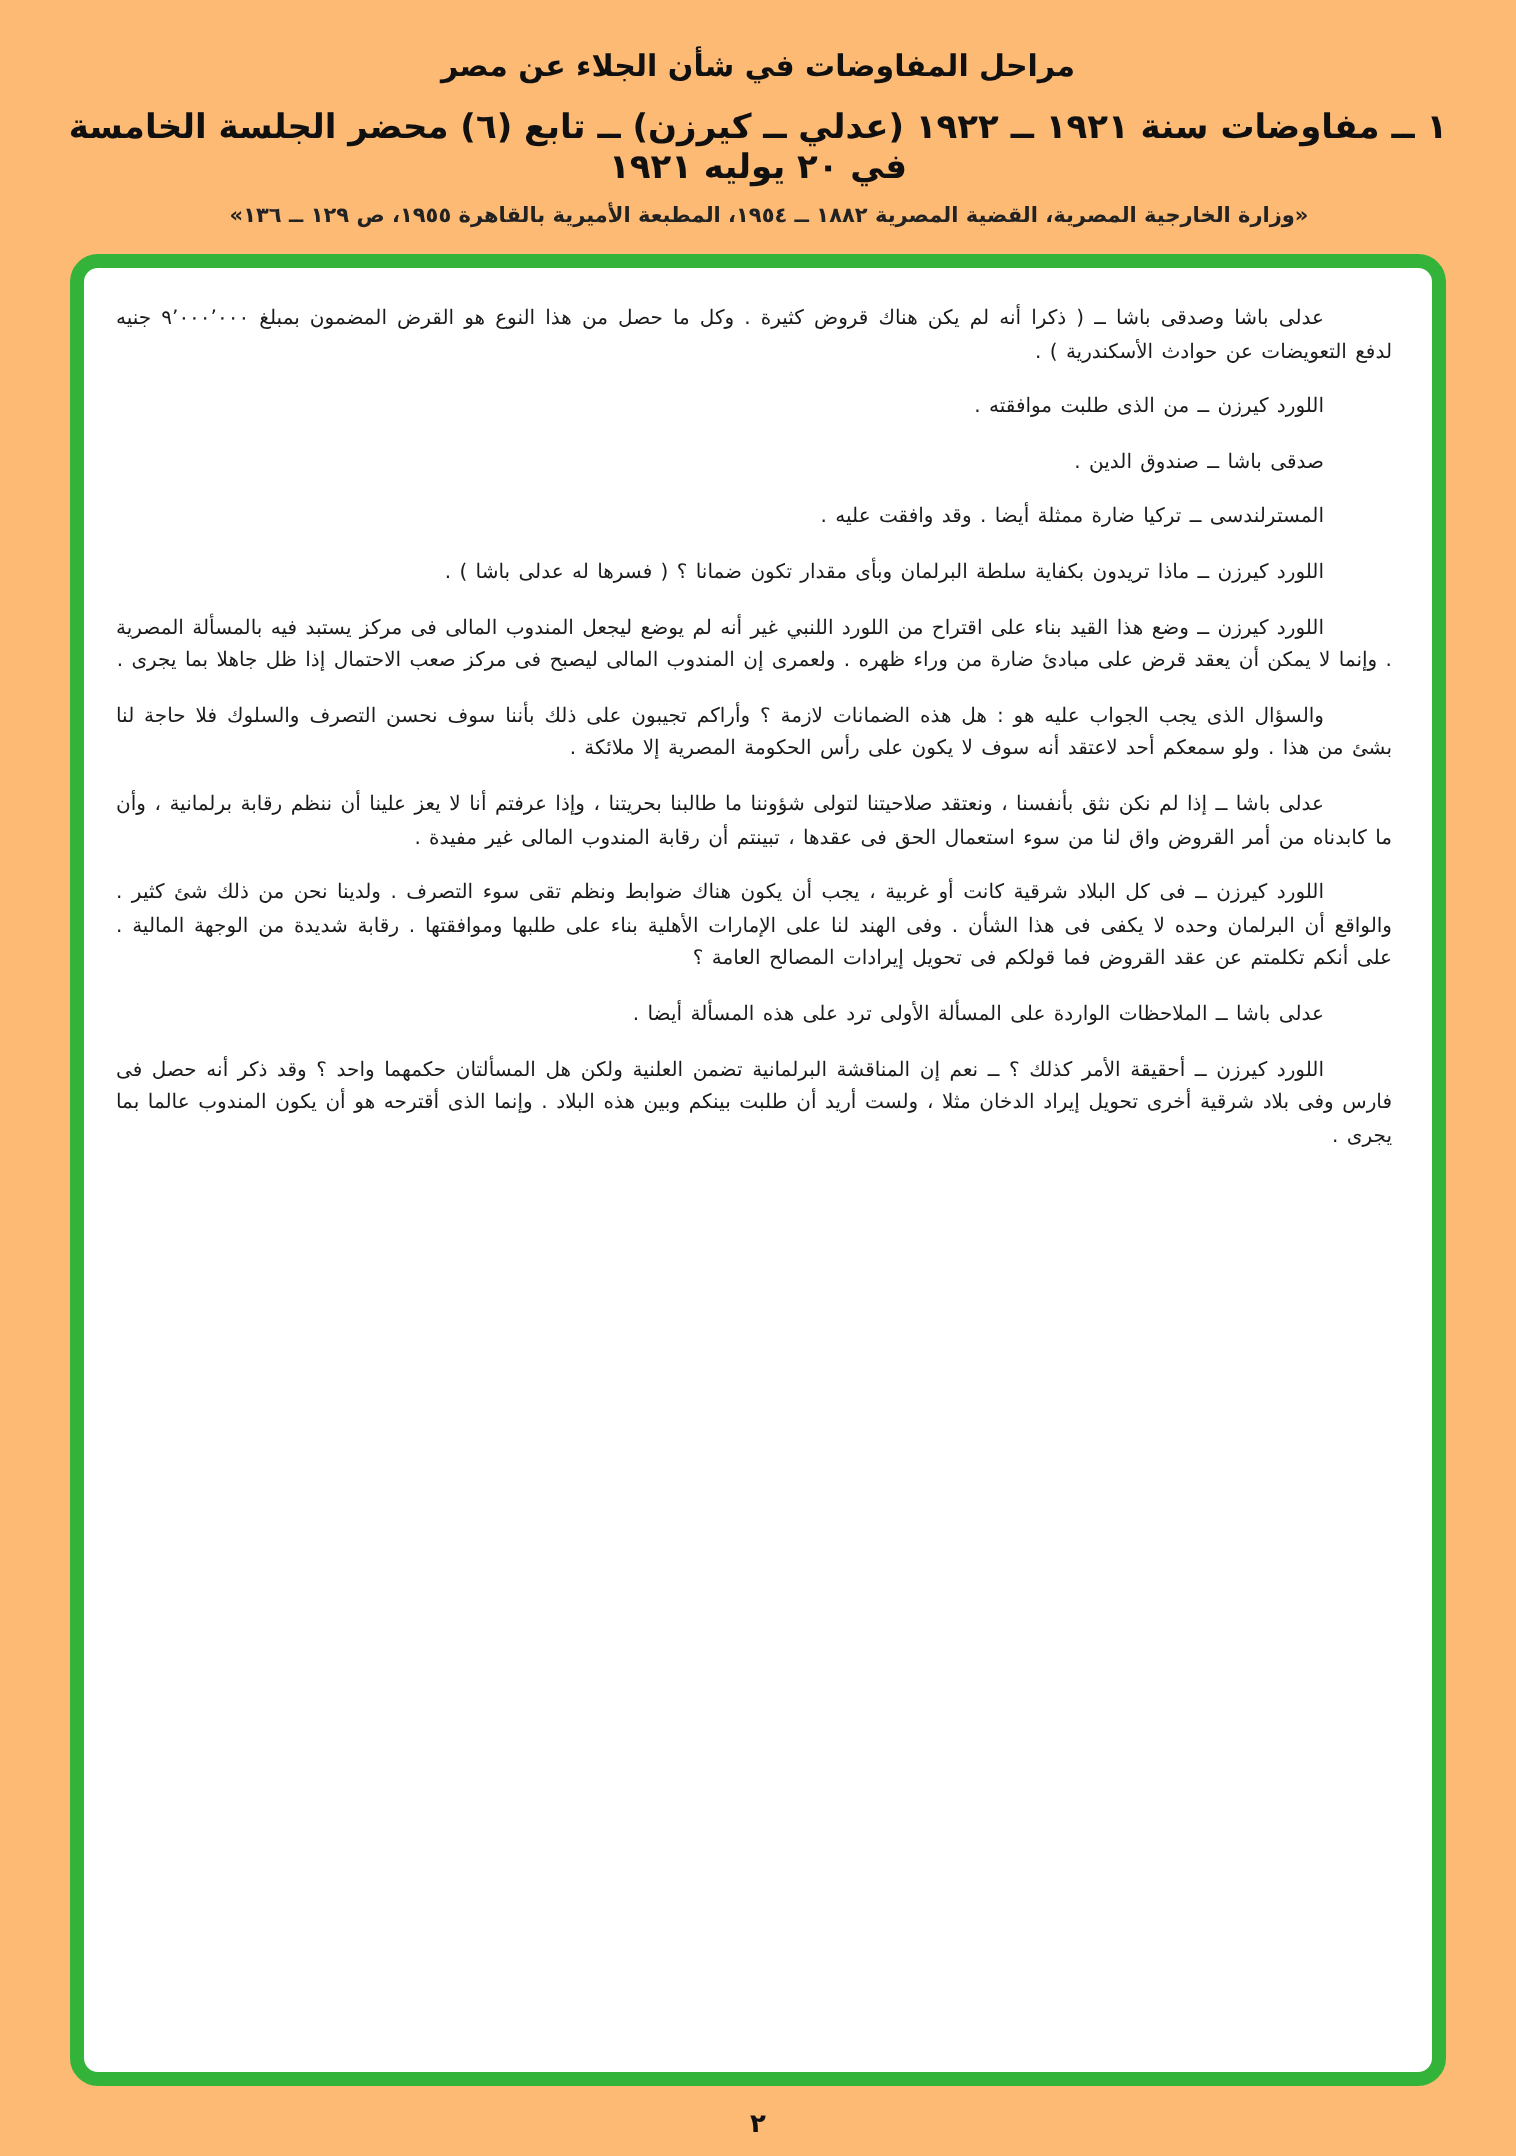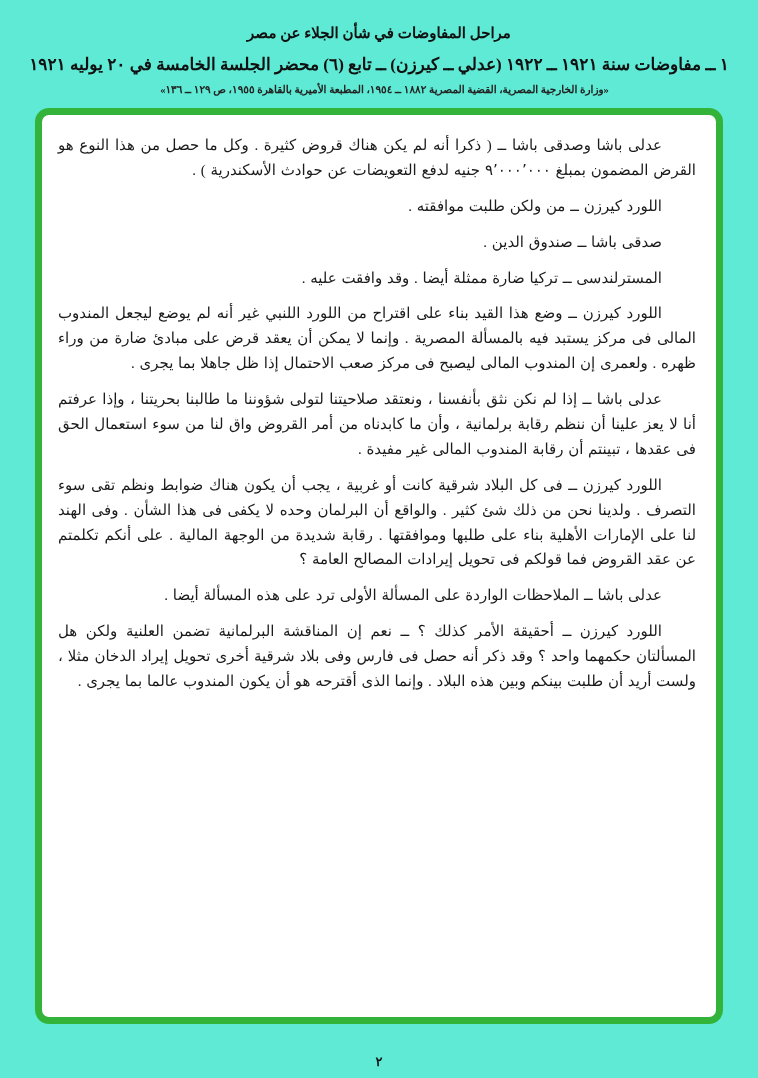--- a/index.html
+++ b/index.html
@@ -7,24 +7,23 @@
   body {
     width: 758px;
     height: 1078px;
     font-family: "DejaVu Sans", sans-serif;
     color: #151515;
   }
   .page {
     position: relative;
     width: 758px;
     height: 1078px;
-    background: #5eead4;
+    background: #fdba74;
     direction: rtl;
     overflow: hidden;
-    font-family: Liberation Serif, serif;
   }
   .doc-header {
     text-align: center;
     padding-top: 24px;
     color: #101010;
   }
   .doc-title {
     font-size: 15px;
     font-weight: bold;
   }
@@ -48,21 +47,21 @@
     border: 7px solid #34b33a;
     border-radius: 14px;
     padding: 18px 20px 10px 16px;
     overflow: hidden;
     background: #ffffff;
   }
   .para {
     direction: rtl;
     text-align: justify;
     text-align-last: right;
-    font-size: 15px;
+    font-size: 10px;
     line-height: 1.66;
     color: #1b1b1b;
     text-indent: 34px;
     margin-bottom: 11px;
     word-spacing: 1px;
   }
   .page-number {
     position: absolute;
     bottom: 8px;
     left: 0;
@@ -79,24 +78,26 @@
 <div class="page">
 
   <header class="doc-header">
     <div class="doc-title">مراحل المفاوضات في شأن الجلاء عن مصر</div>
     <div class="doc-subtitle">١ ــ مفاوضات سنة ١٩٢١ ــ ١٩٢٢ (عدلي ــ كيرزن) ــ تابع (٦) محضر الجلسة الخامسة في ٢٠ يوليه ١٩٢١</div>
     <div class="doc-source">«وزارة الخارجية المصرية، القضية المصرية ١٨٨٢ ــ ١٩٥٤، المطبعة الأميرية بالقاهرة ١٩٥٥، ص ١٢٩ ــ ١٣٦»</div>
   </header>
 
   <div class="green-frame">
     <p class="para">عدلى باشا وصدقى باشا ــ ( ذكرا أنه لم يكن هناك قروض كثيرة . وكل ما حصل من هذا النوع هو القرض المضمون بمبلغ ٩٬٠٠٠٬٠٠٠ جنيه لدفع التعويضات عن حوادث الأسكندرية ) .</p>
-    <p class="para">اللورد كيرزن ــ من ولكن طلبت موافقته .</p>
+    <p class="para">اللورد كيرزن ــ من الذى طلبت موافقته .</p>
     <p class="para">صدقى باشا ــ صندوق الدين .</p>
     <p class="para">المسترلندسى ــ تركيا ضارة ممثلة أيضا . وقد وافقت عليه .</p>
+    <p class="para">اللورد كيرزن ــ ماذا تريدون بكفاية سلطة البرلمان وبأى مقدار تكون ضمانا ؟ ( فسرها له عدلى باشا ) .</p>
     <p class="para">اللورد كيرزن ــ وضع هذا القيد بناء على اقتراح من اللورد اللنبي غير أنه لم يوضع ليجعل المندوب المالى فى مركز يستبد فيه بالمسألة المصرية . وإنما لا يمكن أن يعقد قرض على مبادئ ضارة من وراء ظهره . ولعمرى إن المندوب المالى ليصبح فى مركز صعب الاحتمال إذا ظل جاهلا بما يجرى .</p>
+    <p class="para">والسؤال الذى يجب الجواب عليه هو : هل هذه الضمانات لازمة ؟ وأراكم تجيبون على ذلك بأننا سوف نحسن التصرف والسلوك فلا حاجة لنا بشئ من هذا . ولو سمعكم أحد لاعتقد أنه سوف لا يكون على رأس الحكومة المصرية إلا ملائكة .</p>
     <p class="para">عدلى باشا ــ إذا لم نكن نثق بأنفسنا ، ونعتقد صلاحيتنا لتولى شؤوننا ما طالبنا بحريتنا ، وإذا عرفتم أنا لا يعز علينا أن ننظم رقابة برلمانية ، وأن ما كابدناه من أمر القروض واق لنا من سوء استعمال الحق فى عقدها ، تبينتم أن رقابة المندوب المالى غير مفيدة .</p>
     <p class="para">اللورد كيرزن ــ فى كل البلاد شرقية كانت أو غربية ، يجب أن يكون هناك ضوابط ونظم تقى سوء التصرف . ولدينا نحن من ذلك شئ كثير . والواقع أن البرلمان وحده لا يكفى فى هذا الشأن . وفى الهند لنا على الإمارات الأهلية بناء على طلبها وموافقتها . رقابة شديدة من الوجهة المالية . على أنكم تكلمتم عن عقد القروض فما قولكم فى تحويل إيرادات المصالح العامة ؟</p>
     <p class="para">عدلى باشا ــ الملاحظات الواردة على المسألة الأولى ترد على هذه المسألة أيضا .</p>
     <p class="para">اللورد كيرزن ــ أحقيقة الأمر كذلك ؟ ــ نعم إن المناقشة البرلمانية تضمن العلنية ولكن هل المسألتان حكمهما واحد ؟ وقد ذكر أنه حصل فى فارس وفى بلاد شرقية أخرى تحويل إيراد الدخان مثلا ، ولست أريد أن طلبت بينكم وبين هذه البلاد . وإنما الذى أقترحه هو أن يكون المندوب عالما بما يجرى .</p>
   </div>
 
   <div class="page-number">٢</div>
 
 </div>
 

